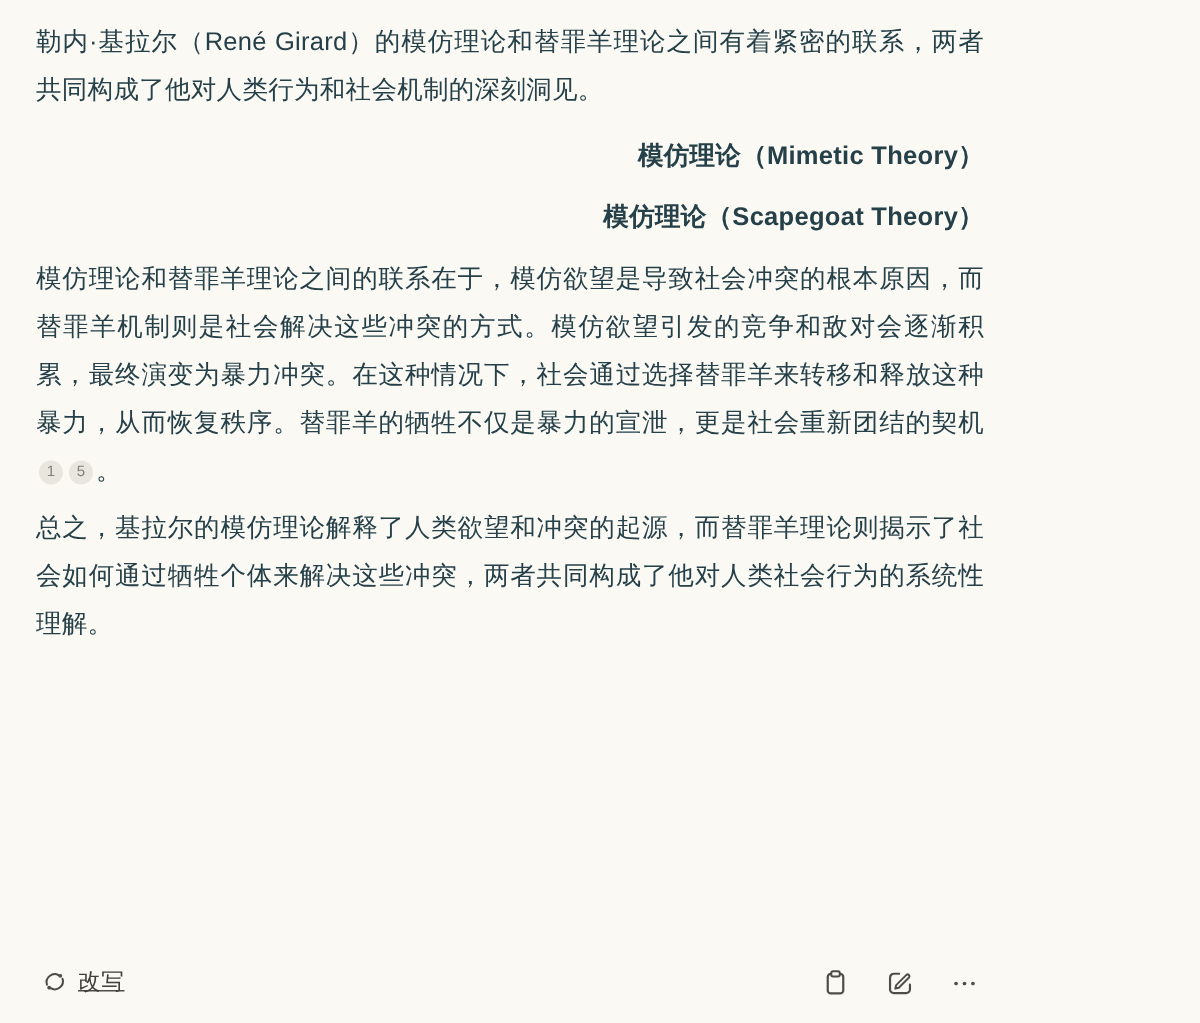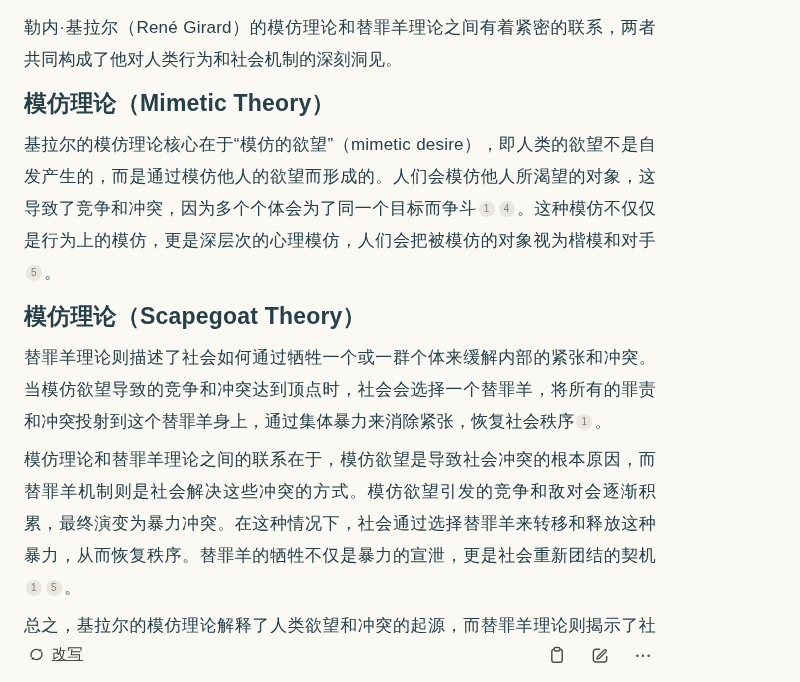--- a/index.html
+++ b/index.html
@@ -26,24 +26,25 @@
   article{flex:1;overflow:hidden;}
   article p{
     margin:0 0 6px 0;
     font-size:17px;
     line-height:32px;
     letter-spacing:.2px;
     text-align:justify;
   }
   article h3{
     margin:14px 0 12px 0;
-    font-size:23px;
+    font-size:17px;
     line-height:27px;
     font-weight:700;
     letter-spacing:.2px;
+    text-align:right;
   }
   .cite{
     display:inline-flex;
     align-items:center;
     justify-content:center;
     width:16px;height:16px;
     border-radius:50%;
     background:var(--badge-bg);
     color:var(--badge-text);
     font-size:10px;
@@ -88,24 +89,22 @@
 </style>
 </head>
 <body>
 
 <div class="page">
 
   <article>
     <p>勒内·基拉尔（René Girard）的模仿理论和替罪羊理论之间有着紧密的联系，两者共同构成了他对人类行为和社会机制的深刻洞见。</p>
 
     <h3>模仿理论（Mimetic Theory）</h3>
-    <p>基拉尔的模仿理论核心在于“模仿的欲望”（mimetic desire），即人类的欲望不是自发产生的，而是通过模仿他人的欲望而形成的。人们会模仿他人所渴望的对象，这导致了竞争和冲突，因为多个个体会为了同一个目标而争斗<span class="cite">1</span><span class="cite">4</span>。这种模仿不仅仅是行为上的模仿，更是深层次的心理模仿，人们会把被模仿的对象视为楷模和对手<span class="cite">5</span>。</p>
 
     <h3>模仿理论（Scapegoat Theory）</h3>
-    <p>替罪羊理论则描述了社会如何通过牺牲一个或一群个体来缓解内部的紧张和冲突。当模仿欲望导致的竞争和冲突达到顶点时，社会会选择一个替罪羊，将所有的罪责和冲突投射到这个替罪羊身上，通过集体暴力来消除紧张，恢复社会秩序<span class="cite">1</span>。</p>
 
     <p>模仿理论和替罪羊理论之间的联系在于，模仿欲望是导致社会冲突的根本原因，而替罪羊机制则是社会解决这些冲突的方式。模仿欲望引发的竞争和敌对会逐渐积累，最终演变为暴力冲突。在这种情况下，社会通过选择替罪羊来转移和释放这种暴力，从而恢复秩序。替罪羊的牺牲不仅是暴力的宣泄，更是社会重新团结的契机<span class="cite">1</span><span class="cite">5</span>。</p>
 
     <p>总之，基拉尔的模仿理论解释了人类欲望和冲突的起源，而替罪羊理论则揭示了社会如何通过牺牲个体来解决这些冲突，两者共同构成了他对人类社会行为的系统性理解。</p>
   </article>
 
   <div class="toolbar">
 
     <button class="rewrite">
       <span class="icon">

